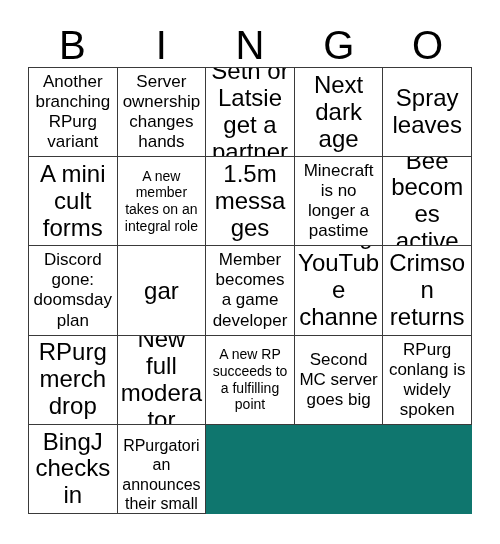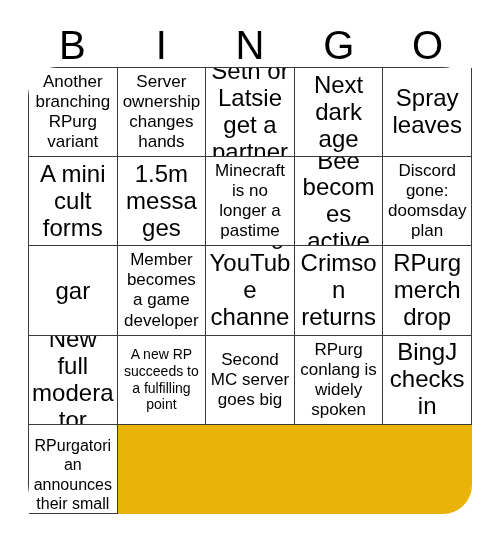--- a/index.html
+++ b/index.html
@@ -48,22 +48,21 @@
     left: 28px;
     top: 67px;
     width: 444px;
     height: 447px;
     display: grid;
     grid-template-columns: repeat(5, 1fr);
     grid-template-rows: repeat(5, 1fr);
     border-top: 1.5px solid #3a3a3a;
     border-left: 1.5px solid #3a3a3a;
     box-sizing: border-box;
-    background: #eab308;
-    border-radius: 29px;
+    background: #0f766e;
   }
   .bingo-cell {
     border-right: 1.5px solid #3a3a3a;
     border-bottom: 1.5px solid #3a3a3a;
     box-sizing: border-box;
     display: flex;
     align-items: center;
     justify-content: center;
     text-align: center;
     padding: 2px 3px;
@@ -111,20 +110,23 @@
     <div class="bingo-cell fs-xl">
         <span class="cell-text">Next dark age</span>
       </div>
     <div class="bingo-cell fs-xl">
         <span class="cell-text">Spray leaves</span>
       </div>
 
     <div class="bingo-cell fs-xl">
         <span class="cell-text">A mini cult forms</span>
       </div>
+    <div class="bingo-cell fs-sm">
+        <span class="cell-text">A new member takes on an integral role</span>
+      </div>
     <div class="bingo-cell fs-lg">
         <span class="cell-text">1.5m messages</span>
       </div>
     <div class="bingo-cell fs-md">
         <span class="cell-text">Minecraft is no longer a pastime</span>
       </div>
 
     <div class="bingo-cell fs-xl">
         <span class="cell-text">Bee becomes active</span>
       </div>

